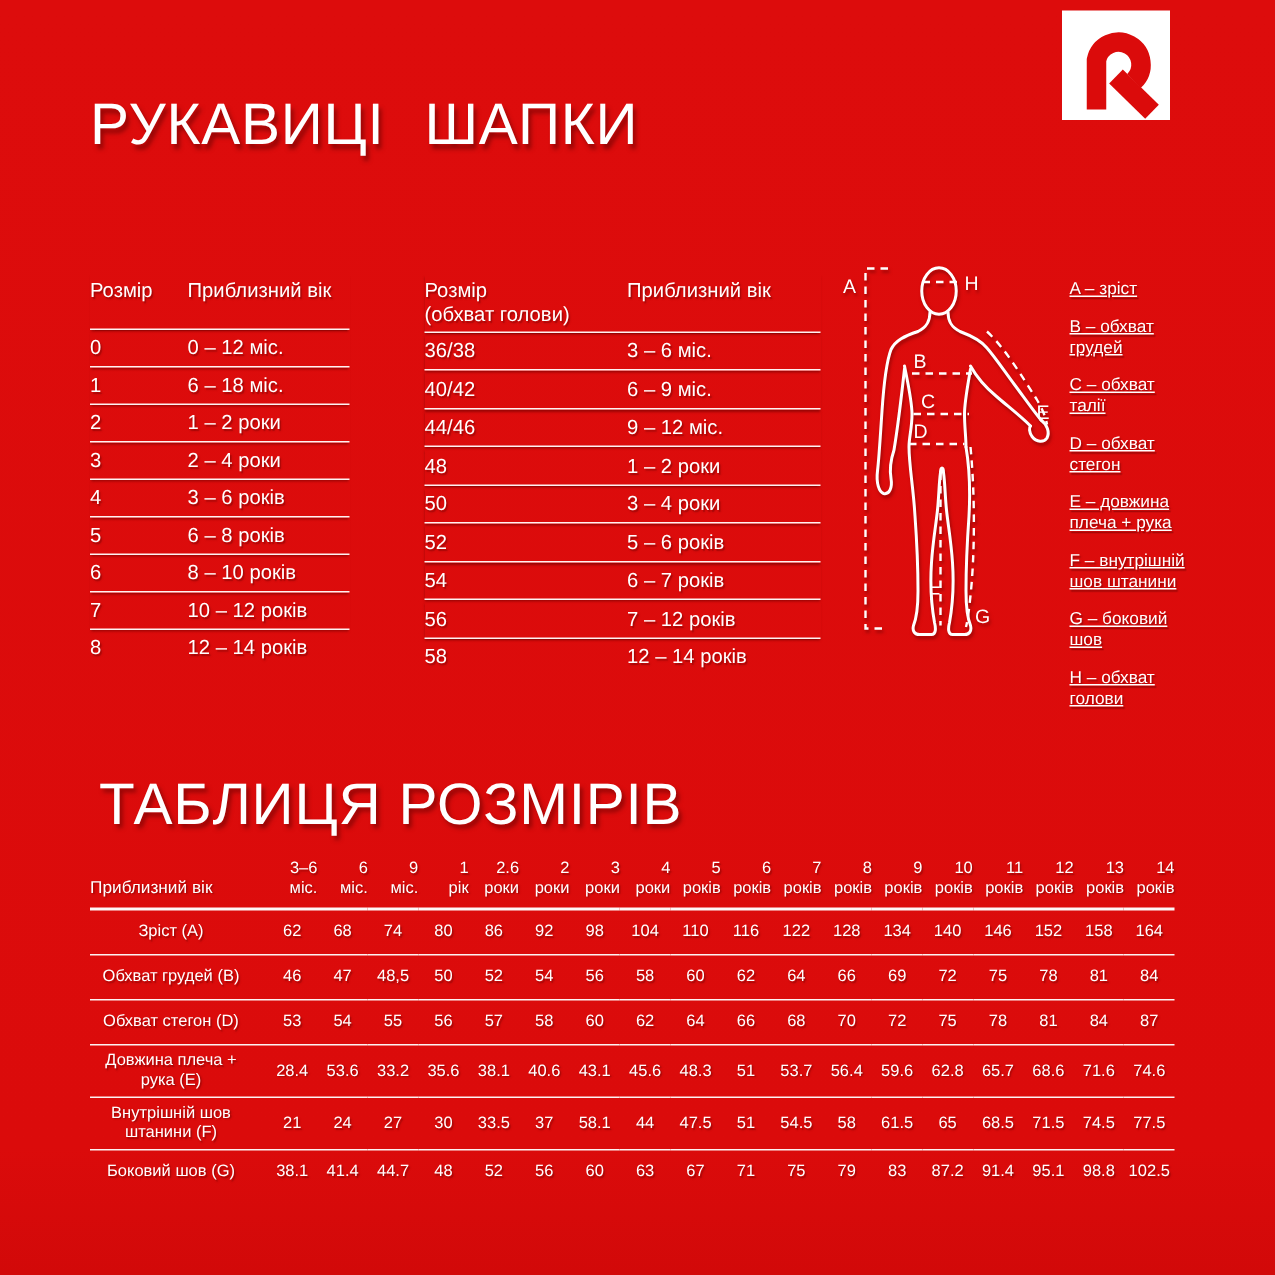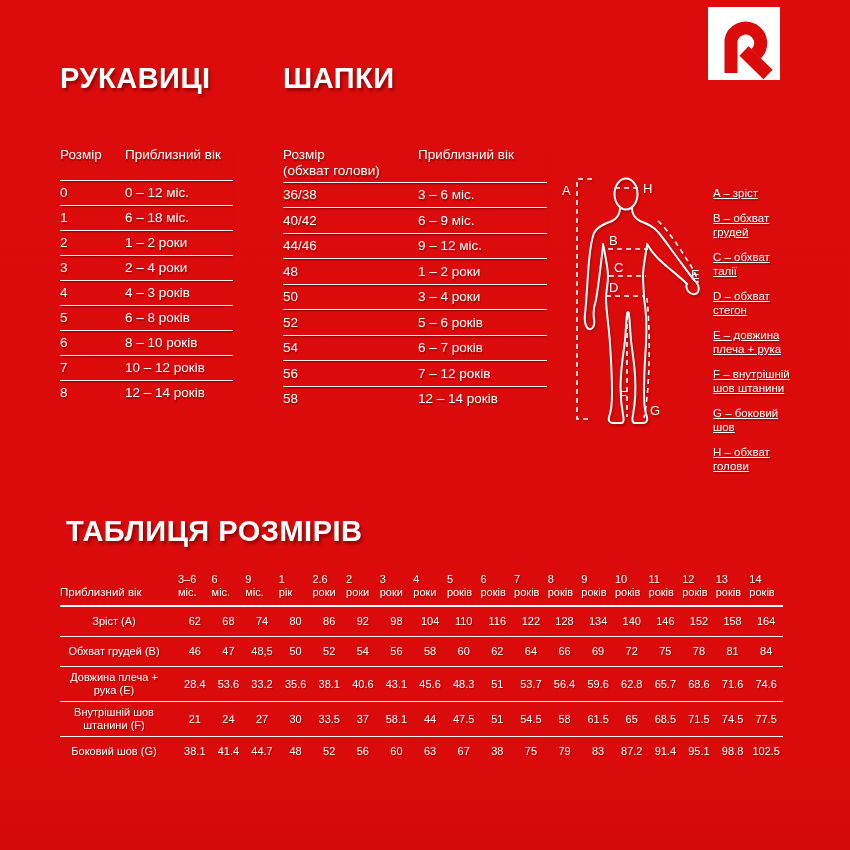--- a/index.html
+++ b/index.html
@@ -3,30 +3,30 @@
 <meta charset="utf-8">
 <style>
   html,body{margin:0;padding:0;}
   body{
     width:850px;height:850px;position:relative;overflow:hidden;
     background:linear-gradient(180deg,#dd0c0c 0%,#db0b0b 90%,#d20909 100%);
     font-family:"Liberation Sans",sans-serif;color:#fff;
   }
   .abs{position:absolute;}
   .h1{
-    font-size:29px;font-weight:700;letter-spacing:.5px;line-height:1;
+    font-size:39px;font-weight:400;letter-spacing:.5px;line-height:1;
     text-shadow:2px 3px 3px rgba(90,0,0,.55);white-space:nowrap;
   }
   
   .logo{left:708px;top:7px;width:72px;height:73px;background:#fff;}
   
   .ttable{font-size:13.5px;text-shadow:1px 1.5px 1px rgba(100,0,0,.5);}
   .thead{display:flex;align-items:flex-start;padding:4px 0 0 0;
          border-bottom:1.5px solid rgba(255,255,255,.95);
-         box-shadow:0 2px 1.5px -.5px rgba(110,0,0,.6);}
+         box-shadow:0 2px 1.5px -.5px rgba(110,0,0,.6);margin-top:39px;}
   .mittens .thead{height:32.5px;}
   .hats .thead{height:34.5px;}
   .trow{display:flex;align-items:center;
         border-bottom:1.5px solid rgba(255,255,255,.95);
         box-shadow:0 2px 1.5px -.5px rgba(110,0,0,.6);}
   .mittens .trow{height:24px;}
   .hats .trow{height:24.5px;}
   .trow:last-child{border-bottom:none;box-shadow:none;}
   .c1{flex:0 0 auto;}
   .mittens .c1{width:65px;}
@@ -39,21 +39,21 @@
   .legend{left:713px;top:186px;width:92px;font-size:11.5px;line-height:14px;
     text-shadow:1px 1.5px 1px rgba(100,0,0,.5);}
   .legend-item{white-space:pre-line;margin-bottom:11px;text-decoration:underline;}
   
   table.sizes{left:60px;top:570px;width:723px;position:absolute;
     border-collapse:collapse;table-layout:fixed;
     font-size:11px;line-height:13px;color:#fff;
     text-shadow:1px 1.2px 1px rgba(100,0,0,.5);}
   table.sizes th,table.sizes td{font-weight:400;}
   th.agehdr{text-align:left;vertical-align:bottom;padding:0 0 6px 0;font-size:11.5px;}
-  th.colhead{vertical-align:bottom;text-align:left;padding:3px 0 6px 0;white-space:pre-line;}
+  th.colhead{vertical-align:bottom;text-align:right;padding:3px 0 6px 0;white-space:pre-line;}
   thead tr{border-bottom:2px solid rgba(255,255,255,.97);}
   tbody tr{border-bottom:1.5px solid rgba(255,255,255,.95);}
   tbody tr:last-child{border-bottom:none;}
   th.rowlabel{text-align:center;padding:4px 10px 4px 0;}
   td.val{text-align:center;padding:8px 0;}
 </style>
 </head>
 <body>
 
 <div class="abs logo">
@@ -87,21 +87,21 @@
     <span class="c2">1 – 2 роки</span>
   </div>
 
   <div class="trow">
     <span class="c1">3</span>
     <span class="c2">2 – 4 роки</span>
   </div>
 
   <div class="trow">
     <span class="c1">4</span>
-    <span class="c2">4 – 3 років</span>
+    <span class="c2">3 – 6 років</span>
   </div>
 
   <div class="trow">
     <span class="c1">5</span>
     <span class="c2">6 – 8 років</span>
   </div>
 
   <div class="trow">
     <span class="c1">6</span>
     <span class="c2">8 – 10 років</span>
@@ -306,20 +306,41 @@
         <td class="val">64</td>
         <td class="val">66</td>
         <td class="val">69</td>
         <td class="val">72</td>
         <td class="val">75</td>
         <td class="val">78</td>
         <td class="val">81</td>
         <td class="val">84</td>
       </tr>
       <tr>
+        <th class="rowlabel">Обхват стегон (D)</th>
+        <td class="val">53</td>
+        <td class="val">54</td>
+        <td class="val">55</td>
+        <td class="val">56</td>
+        <td class="val">57</td>
+        <td class="val">58</td>
+        <td class="val">60</td>
+        <td class="val">62</td>
+        <td class="val">64</td>
+        <td class="val">66</td>
+        <td class="val">68</td>
+        <td class="val">70</td>
+        <td class="val">72</td>
+        <td class="val">75</td>
+        <td class="val">78</td>
+        <td class="val">81</td>
+        <td class="val">84</td>
+        <td class="val">87</td>
+      </tr>
+      <tr>
         <th class="rowlabel">Довжина плеча + рука (E)</th>
         <td class="val">28.4</td>
         <td class="val">53.6</td>
         <td class="val">33.2</td>
         <td class="val">35.6</td>
         <td class="val">38.1</td>
         <td class="val">40.6</td>
         <td class="val">43.1</td>
         <td class="val">45.6</td>
         <td class="val">48.3</td>
@@ -358,21 +379,21 @@
         <th class="rowlabel">Боковий шов (G)</th>
         <td class="val">38.1</td>
         <td class="val">41.4</td>
         <td class="val">44.7</td>
         <td class="val">48</td>
         <td class="val">52</td>
         <td class="val">56</td>
         <td class="val">60</td>
         <td class="val">63</td>
         <td class="val">67</td>
-        <td class="val">38</td>
+        <td class="val">71</td>
         <td class="val">75</td>
         <td class="val">79</td>
         <td class="val">83</td>
         <td class="val">87.2</td>
         <td class="val">91.4</td>
         <td class="val">95.1</td>
         <td class="val">98.8</td>
         <td class="val">102.5</td>
       </tr>
     </tbody>

